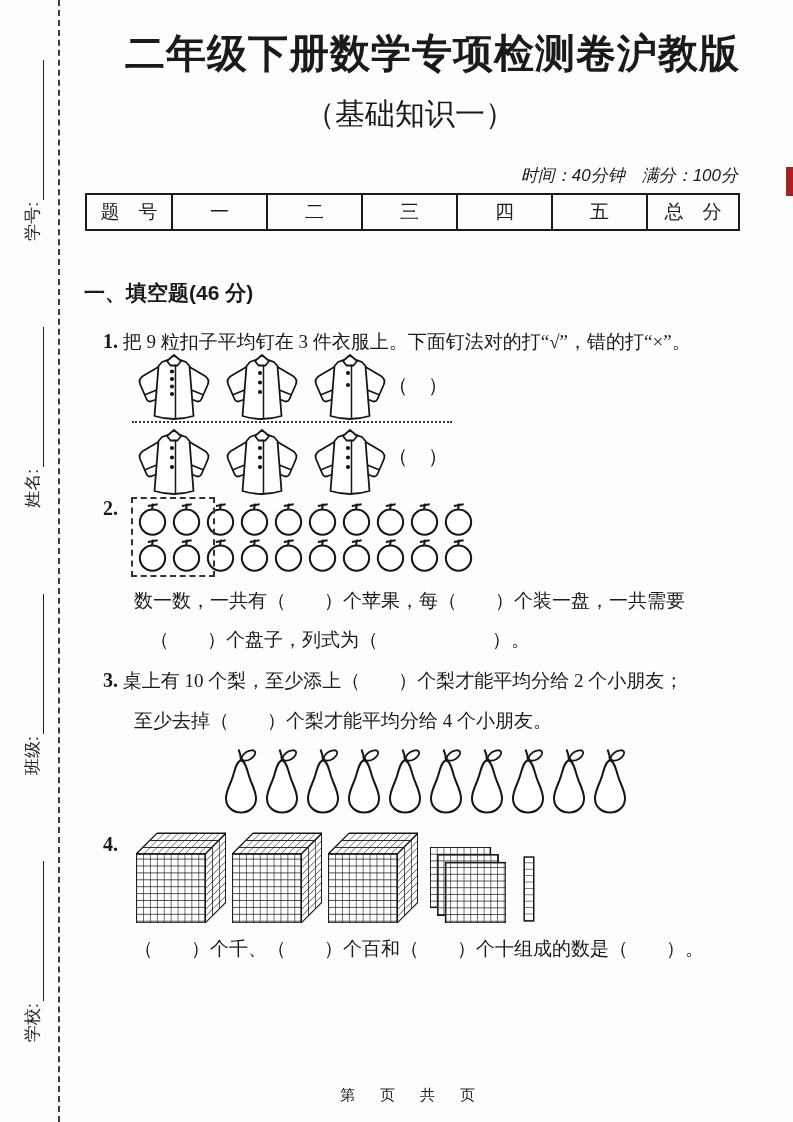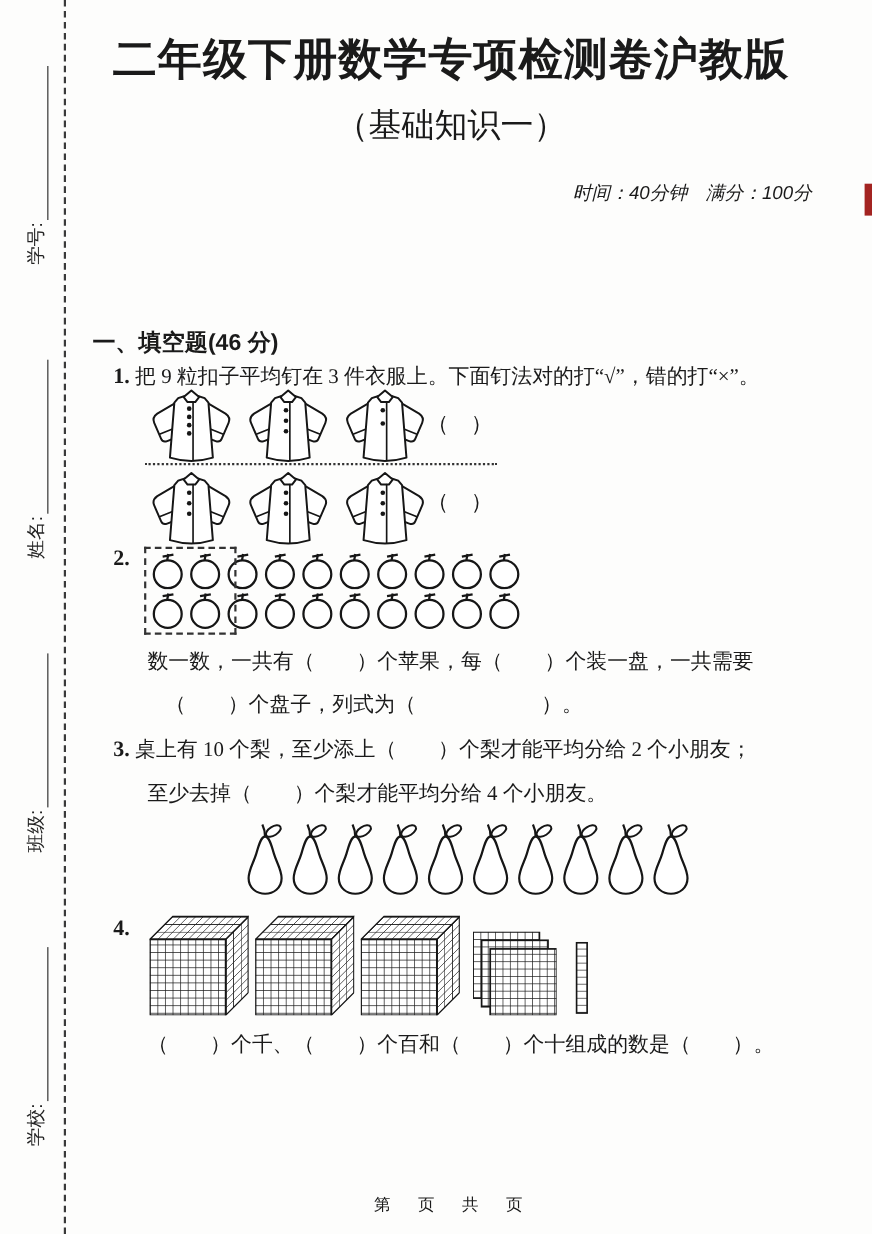--- a/index.html
+++ b/index.html
@@ -15,34 +15,34 @@
   .sidebar-rotated{
     position:absolute;left:10px;top:0;width:1122px;height:44px;
     transform-origin:0 0;transform:rotate(-90deg) translateX(-1122px);
     display:flex;align-items:center;justify-content:space-between;
     padding:0 60px 0 80px;box-sizing:border-box;
     font-family:"Liberation Sans",sans-serif;font-size:17px;color:#222;}
   .v-field{display:flex;align-items:flex-end;}
   .blank-line{display:inline-block;width:140px;height:1.05em;
     border-bottom:1.6px solid #222;margin-left:2px;}
   
-  .title{left:80px;top:26px;width:660px;text-align:center;
+  .title{left:80px;top:26px;width:660px;text-align:right;
     font-family:"Liberation Sans",sans-serif;font-weight:bold;font-size:40px;letter-spacing:1px;}
   .subtitle{left:80px;top:94px;width:660px;text-align:center;
     font-family:"Liberation Sans",sans-serif;font-weight:normal;font-size:30px;}
   .meta{left:80px;top:164px;width:658px;text-align:right;
     font-family:"Liberation Sans",sans-serif;font-size:17px;font-style:italic;}
   .red-mark{position:absolute;right:0;top:167px;width:7px;height:29px;background:#a32421;}
   
   .score-table{position:absolute;left:85px;top:193px;width:653px;
     border-collapse:collapse;table-layout:fixed;
     font-family:"Liberation Sans",sans-serif;font-size:19px;}
   .score-table td{border:2px solid #1a1a1a;height:34px;text-align:center;padding:0;}
   
-  .sec{left:84px;top:279px;font-family:"Liberation Sans",sans-serif;font-weight:bold;font-size:21px;margin-top:18px;}
+  .sec{left:84px;top:279px;font-family:"Liberation Sans",sans-serif;font-weight:bold;font-size:21px;}
   .qtext{font-size:19px;}
   .qnum{font-weight:bold;font-size:20px;}
   .ansline{font-size:20px;}
   
   .coat-row{display:flex;gap:4px;}
   .dotline{left:132px;top:421px;width:320px;height:0;border-top:2.5px dotted #333;}
   
   .apple-row{display:flex;gap:1px;height:36px;}
   .apple-box{left:131px;top:497px;width:80px;height:76px;border:2px dashed #333;}
   
@@ -143,20 +143,29 @@
   <colgroup>
     <col style="width:86px">
       <col style="width:95px">
       <col style="width:95px">
     <col style="width:95px">
       <col style="width:95px">
       <col style="width:95px">
       <col style="width:92px">
   </colgroup>
   <tbody>
+      <tr>
+    <td>题　号</td>
+    <td>一</td>
+    <td>二</td>
+    <td>三</td>
+    <td>四</td>
+    <td>五</td>
+    <td>总　分</td>
+  </tr>
 </tbody>
   </table>
 
 <div class="abs sec">一、填空题(46 分)</div>
 
 <div class="abs qtext" style="left:103px;top:329px;">
   <span class="qnum">1.</span>
   <span>把 9 粒扣子平均钉在 3 件衣服上。下面钉法对的打“√”，错的打“×”。</span>
 </div>
 <div class="abs coat-row" style="left:132px;top:352px;">

